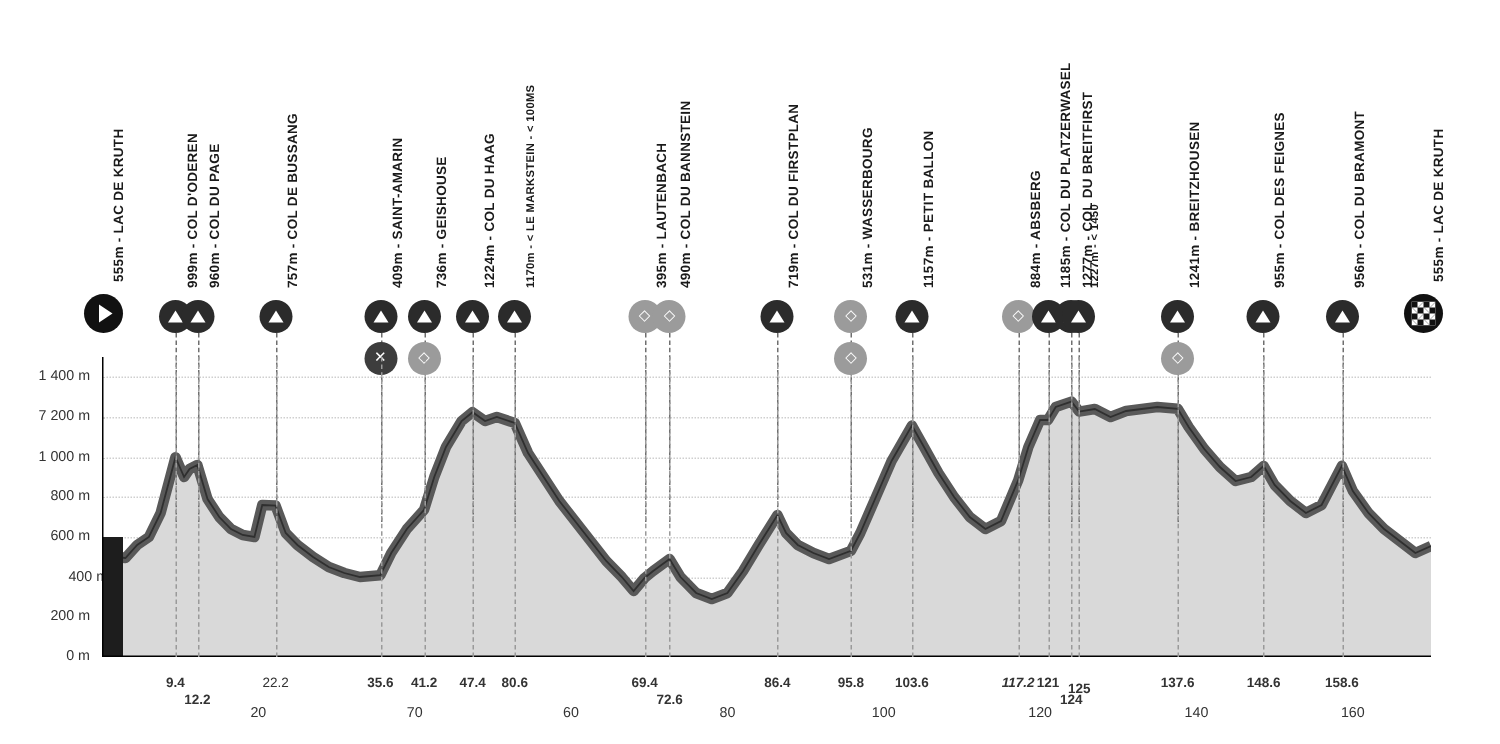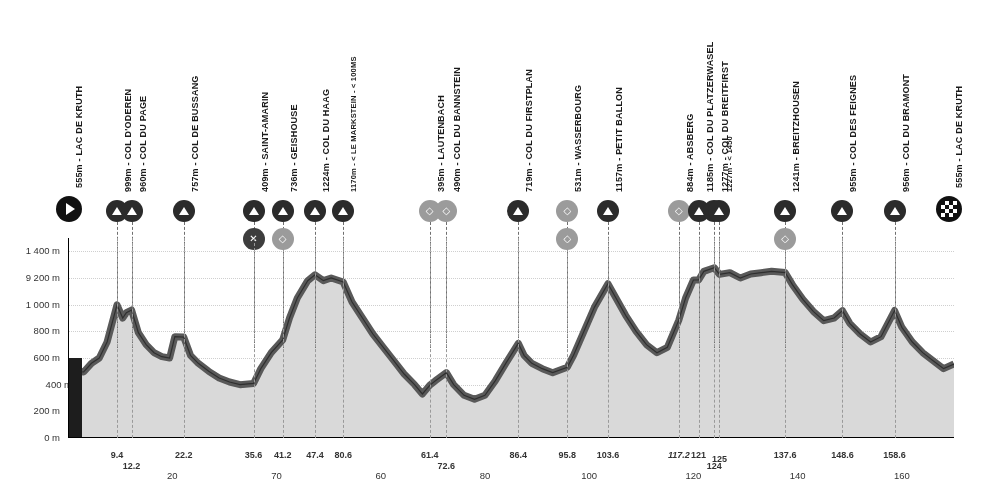--- a/index.html
+++ b/index.html
@@ -59,41 +59,41 @@
 
 <div id="stage">
 
   <div id="ylabels">
       <div class="axis-label" style="left: 4px; top: 432px;">0 m</div>
       <div class="axis-label" style="left: 4px; top: 405.333px;">200 m</div>
       <div class="axis-label" style="left: 16px; top: 378.667px;">400 m</div>
       <div class="axis-label" style="left: 4px; top: 352px;">600 m</div>
       <div class="axis-label" style="left: 4px; top: 325.333px;">800 m</div>
       <div class="axis-label" style="left: 4px; top: 298.667px;">1 000 m</div>
-      <div class="axis-label" style="left: 4px; top: 272px;">9 200 m</div>
+      <div class="axis-label" style="left: 4px; top: 272px;">7 200 m</div>
       <div class="axis-label" style="left: 4px; top: 245.333px;">1 400 m</div>
     </div>
 
   <div id="xlabels">
       <div class="xaxis-label" style="left: 152.235px; top: 470px;">20</div>
       <div class="xaxis-label" style="left: 256.471px; top: 470px;">70</div>
       <div class="xaxis-label" style="left: 360.706px; top: 470px;">60</div>
       <div class="xaxis-label" style="left: 464.941px; top: 470px;">80</div>
       <div class="xaxis-label" style="left: 569.176px; top: 470px;">100</div>
       <div class="xaxis-label" style="left: 673.412px; top: 470px;">120</div>
       <div class="xaxis-label" style="left: 777.647px; top: 470px;">140</div>
       <div class="xaxis-label" style="left: 881.882px; top: 470px;">160</div>
       <div class="xaxis-label" style="font-weight: bold; font-size: 9px; left: 96.9906px; top: 450px;">9.4</div>
       <div class="xaxis-label" style="font-weight: bold; font-size: 9px; left: 111.584px; top: 461px;">12.2</div>
-      <div class="xaxis-label" style="font-weight: bold; font-size: 9px; left: 163.701px; top: 450px;">22.2</div>
+      <div class="xaxis-label" style="font-weight: normal; font-size: 9px; left: 163.701px; top: 450px;">22.2</div>
       <div class="xaxis-label" style="font-weight: bold; font-size: 9px; left: 233.539px; top: 450px;">35.6</div>
       <div class="xaxis-label" style="font-weight: bold; font-size: 9px; left: 262.725px; top: 450px;">41.2</div>
       <div class="xaxis-label" style="font-weight: bold; font-size: 9px; left: 295.038px; top: 450px;">47.4</div>
       <div class="xaxis-label" style="font-weight: bold; font-size: 9px; left: 323.181px; top: 450px;">80.6</div>
-      <div class="xaxis-label" style="font-weight: bold; font-size: 9px; left: 409.696px; top: 450px;">61.4</div>
+      <div class="xaxis-label" style="font-weight: bold; font-size: 9px; left: 409.696px; top: 450px;">69.4</div>
       <div class="xaxis-label" style="font-weight: bold; font-size: 9px; left: 426.374px; top: 461px;">72.6</div>
       <div class="xaxis-label" style="font-weight: bold; font-size: 9px; left: 498.296px; top: 450px;">86.4</div>
       <div class="xaxis-label" style="font-weight: bold; font-size: 9px; left: 547.287px; top: 450px;">95.8</div>
       <div class="xaxis-label" style="font-weight: bold; font-size: 9px; left: 587.939px; top: 450px;">103.6</div>
       <div class="xaxis-label" style="font-weight: bold; font-size: 9px; left: 658.819px; top: 450px; font-style: italic;">117.2</div>
       <div class="xaxis-label" style="font-weight: bold; font-size: 9px; left: 678.624px; top: 450px;">121</div>
       <div class="xaxis-label" style="font-weight: bold; font-size: 9px; left: 694.259px; top: 461px;">124</div>
       <div class="xaxis-label" style="font-weight: bold; font-size: 9px; left: 699.471px; top: 454px;">125</div>
       <div class="xaxis-label" style="font-weight: bold; font-size: 9px; left: 765.139px; top: 450px;">137.6</div>
       <div class="xaxis-label" style="font-weight: bold; font-size: 9px; left: 822.468px; top: 450px;">148.6</div>

